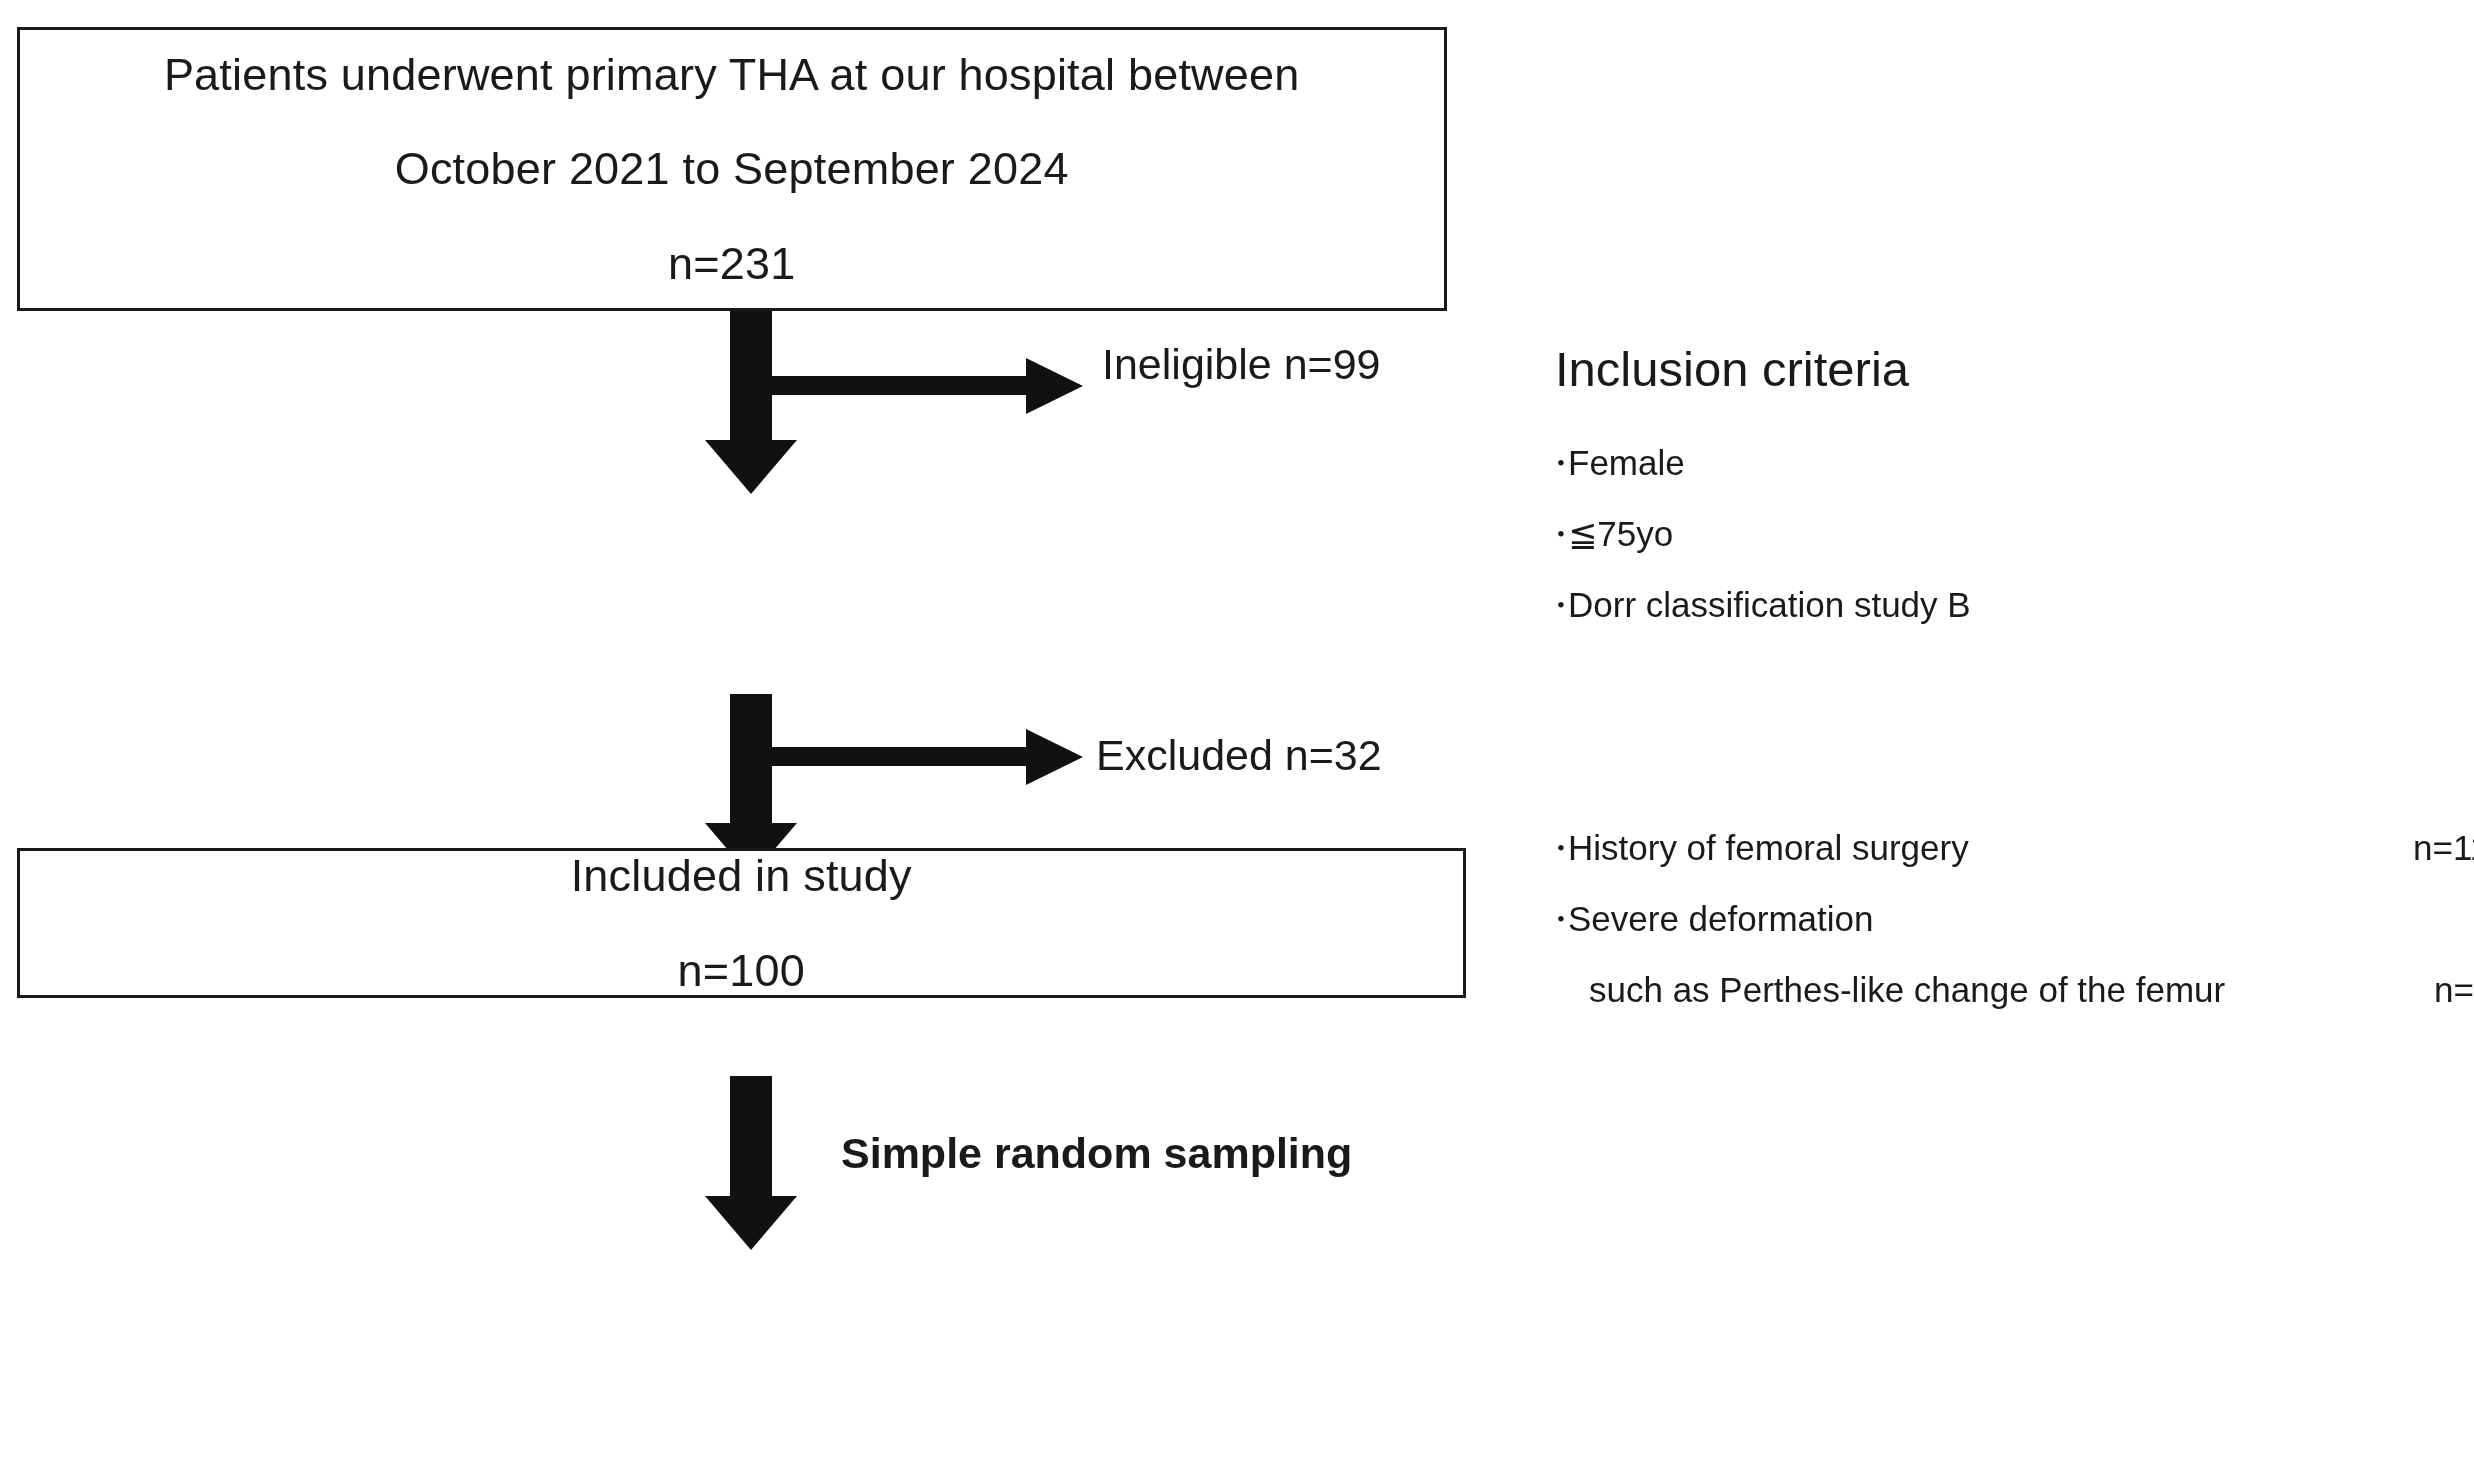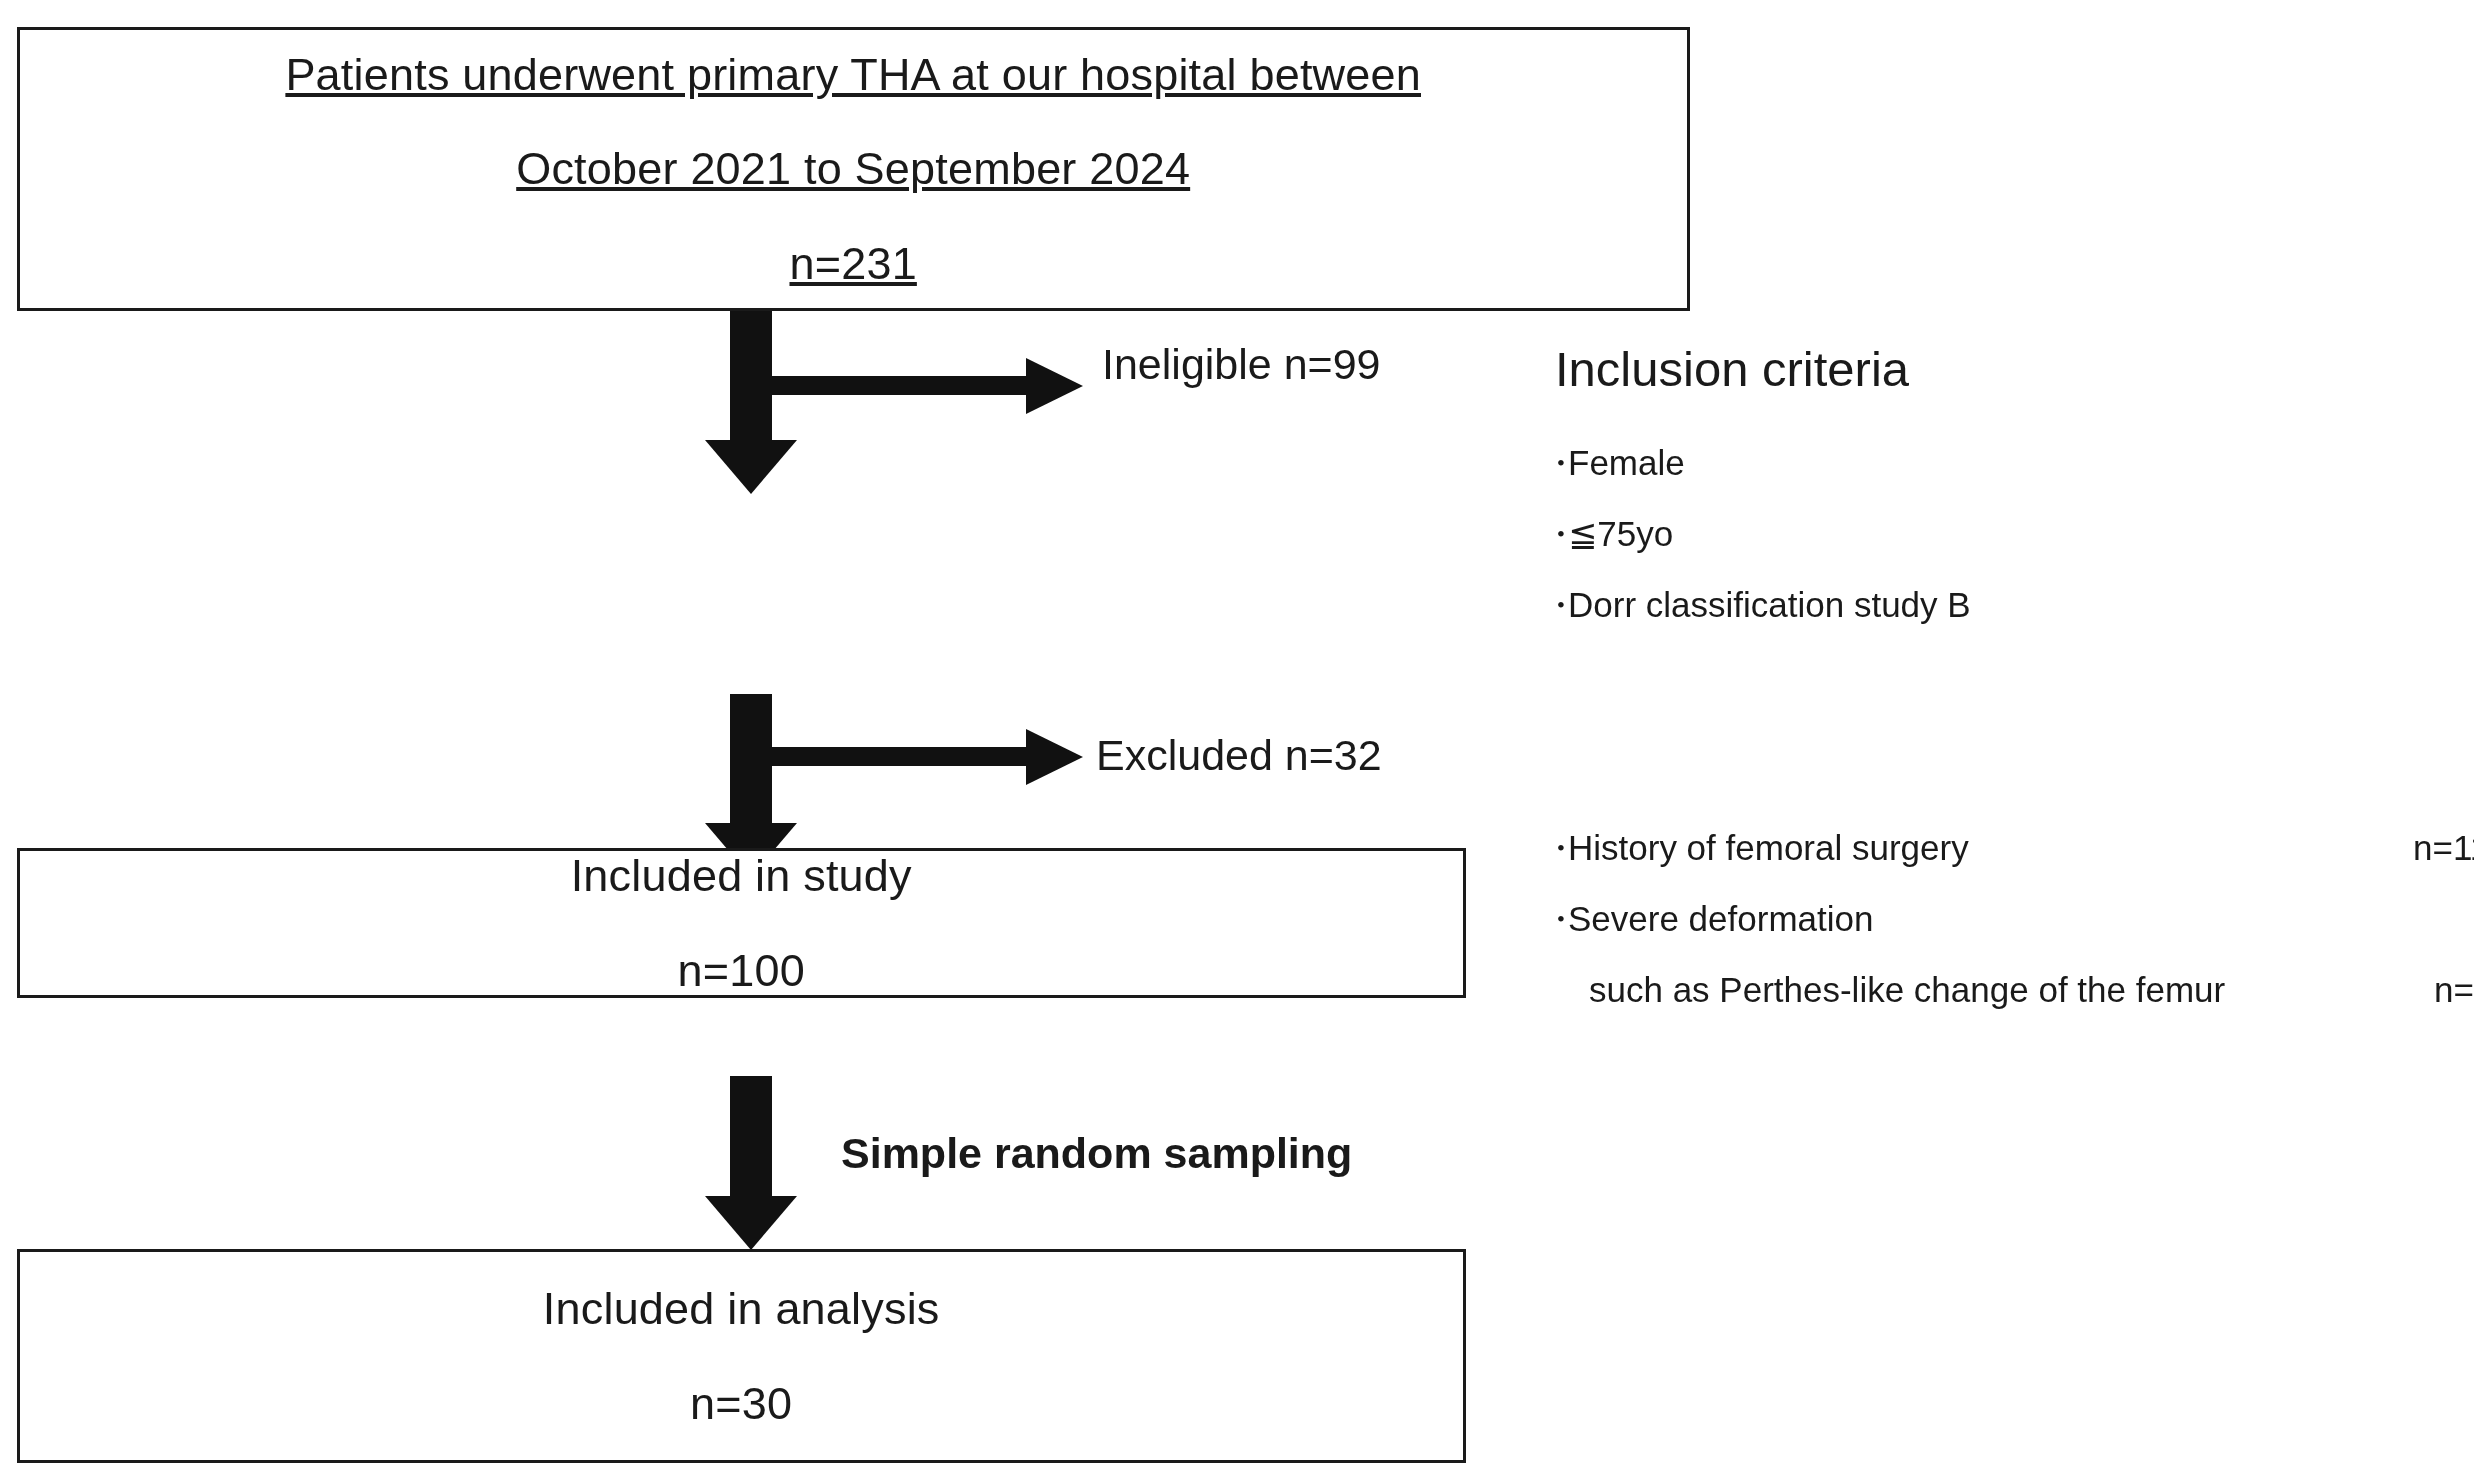--- a/index.html
+++ b/index.html
@@ -37,21 +37,21 @@
     text-align: center;
     font-size: 45px;
     font-weight: 400;
     line-height: 1.05;
     letter-spacing: 0.2px;
     color: #1a1a1a;
     white-space: nowrap;
   }
   .flow-box .line + .line { margin-top: 47px; }
 
-  #box-screened { left: 16.7px;  top: 27px;   width: 1673px; height: 284px; text-decoration: underline; }
+  #box-screened { left: 16.7px;  top: 27px;   width: 1430px; height: 284px; }
   #box-eligible { left: 16.7px;  top: 495px;  width: 1449px; height: 199px; }
   #box-included-study   { left: 16.7px; top: 848px; width: 1449px; height: 150px; }
   #box-included-analysis{ left: 16.7px; top: 1249px; width: 1449px; height: 214px; }
 
   
   .v-arrow {
     position: absolute;
   }
   .v-arrow .stem {
     position: absolute;
@@ -168,24 +168,20 @@
     <span class="line">Included in study</span>
     <span class="line">n=100</span>
   </div>
 
   <div class="v-arrow" style="left:705px; top:1076px; width:92px; height:176px;">
     <div class="stem" style="height:122px;"></div>
     <div class="head" style="top:120px;"></div>
   </div>
   <div class="arrow-label" style="left:841px; top:1132px;font-weight:bold;">Simple random sampling</div>
 
-  <div class="flow-box" id="box-included-analysis">
-    <span class="line">Included in analysis</span>
-    <span class="line">n=30</span>
-  </div>
 
   <div class="criteria-heading" style="left:1539px; top:345px;margin-left:16px;">Inclusion criteria</div>
 
   <div class="criteria-row" style="left:1543px; top:445px;">
     <span class="bullet">・</span>
     <span class="ctext">Female</span>
   </div>
 
   <div class="criteria-row" style="left:1543px; top:516px;">
     <span class="bullet">・</span>

